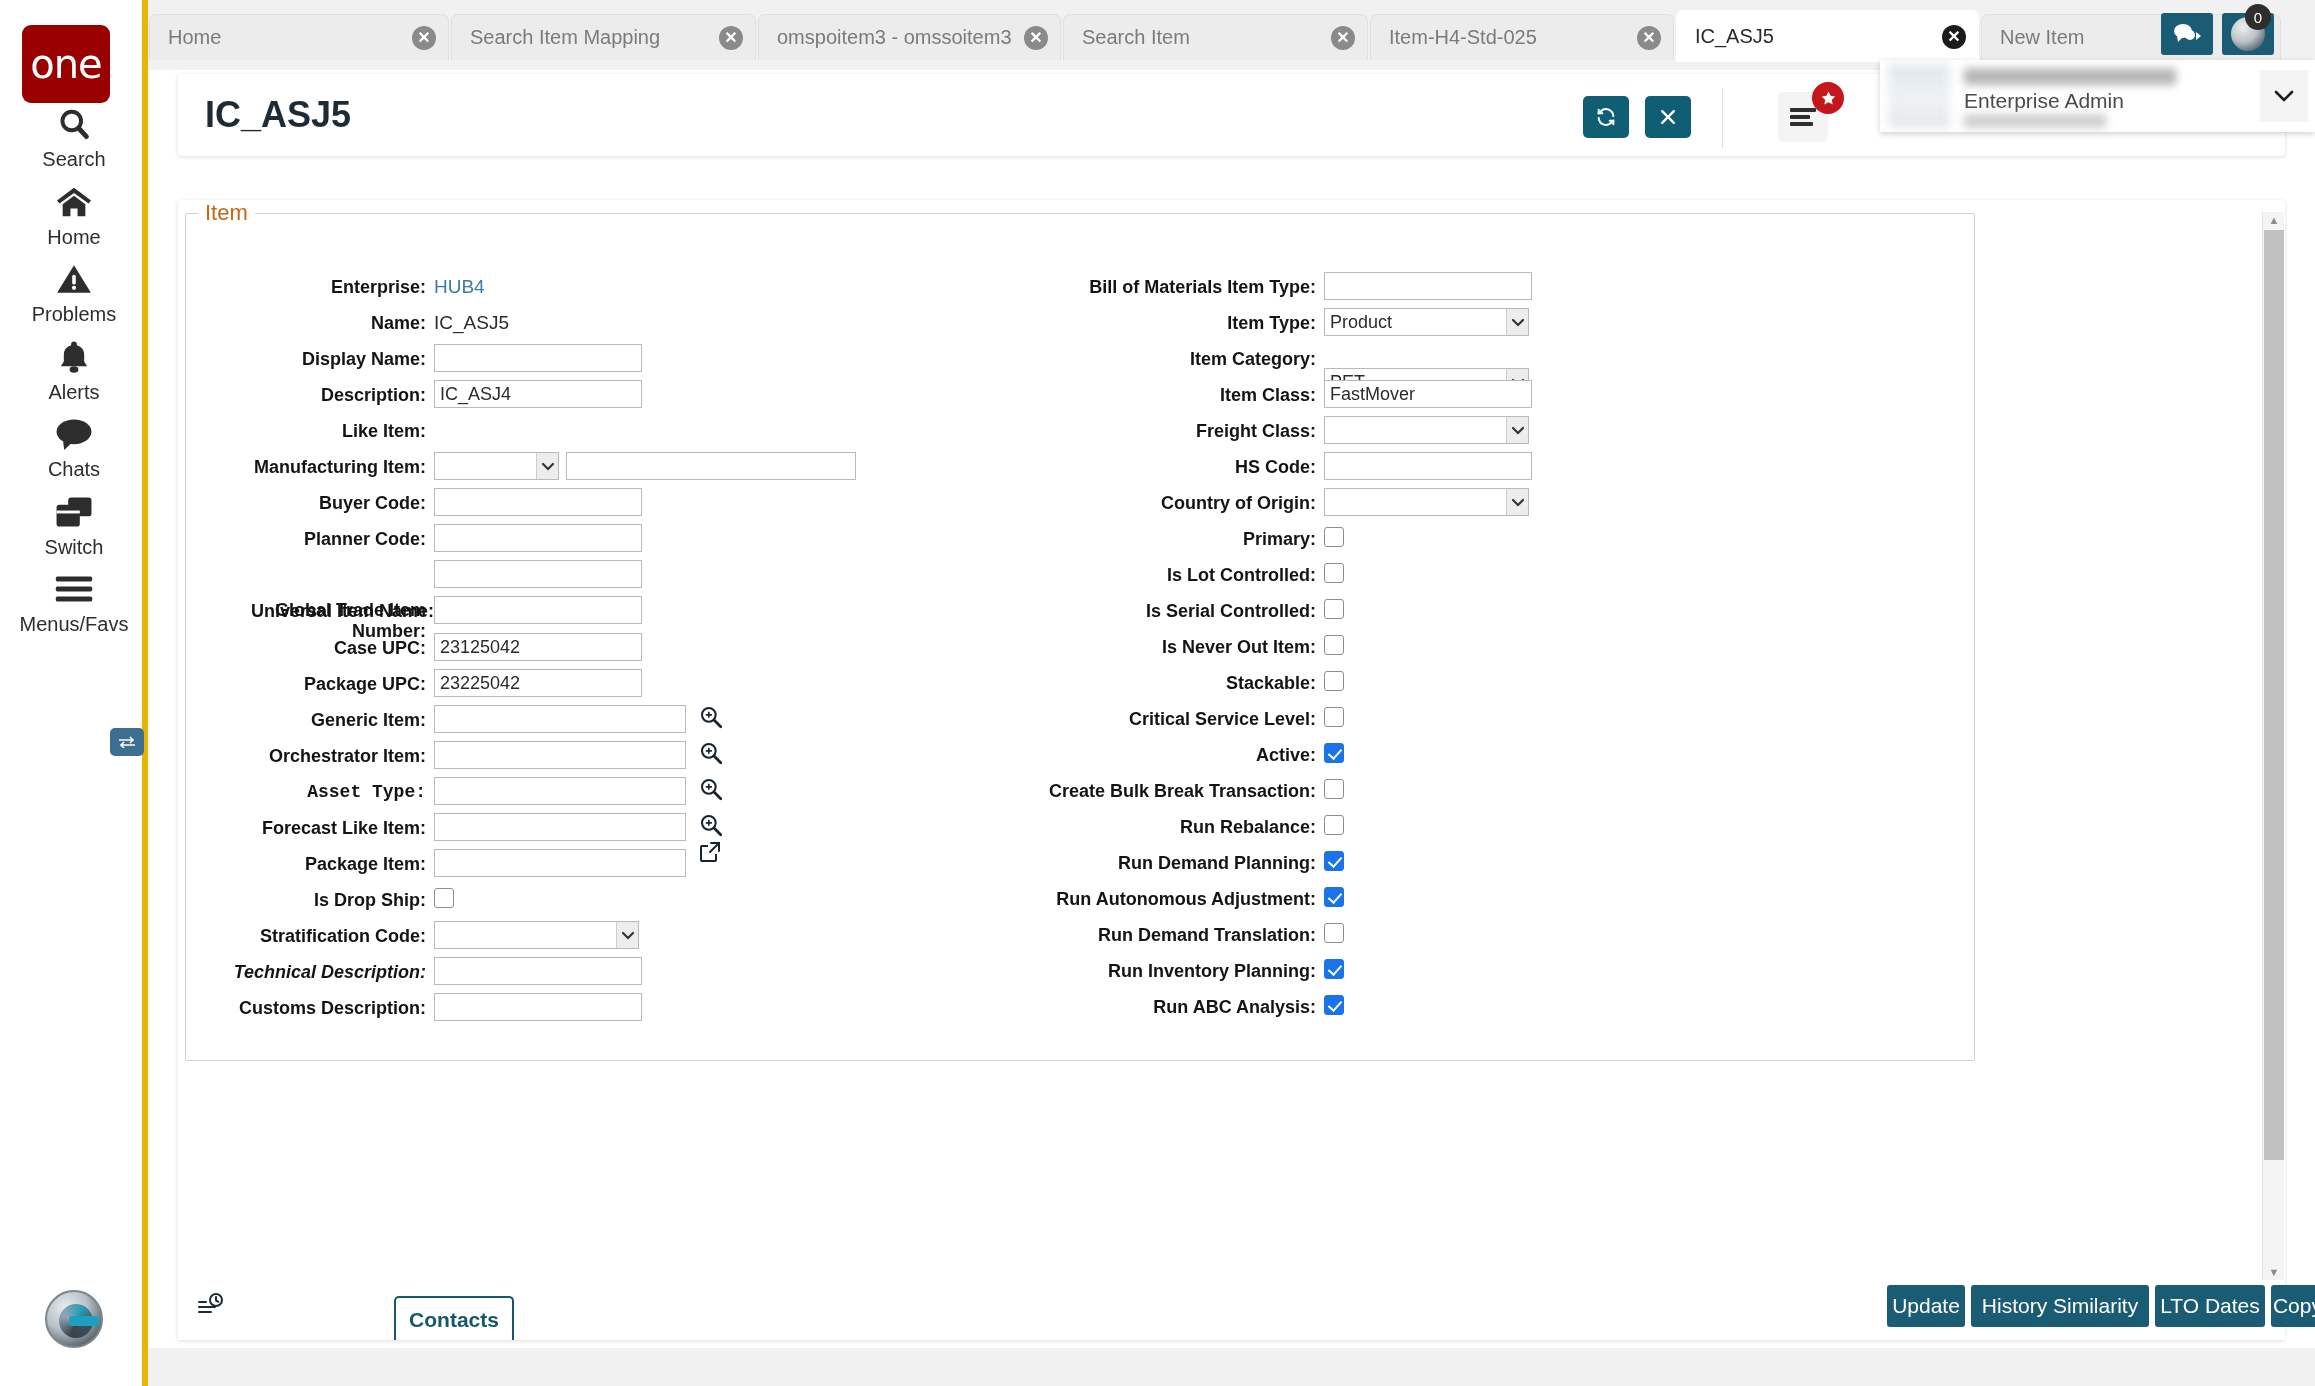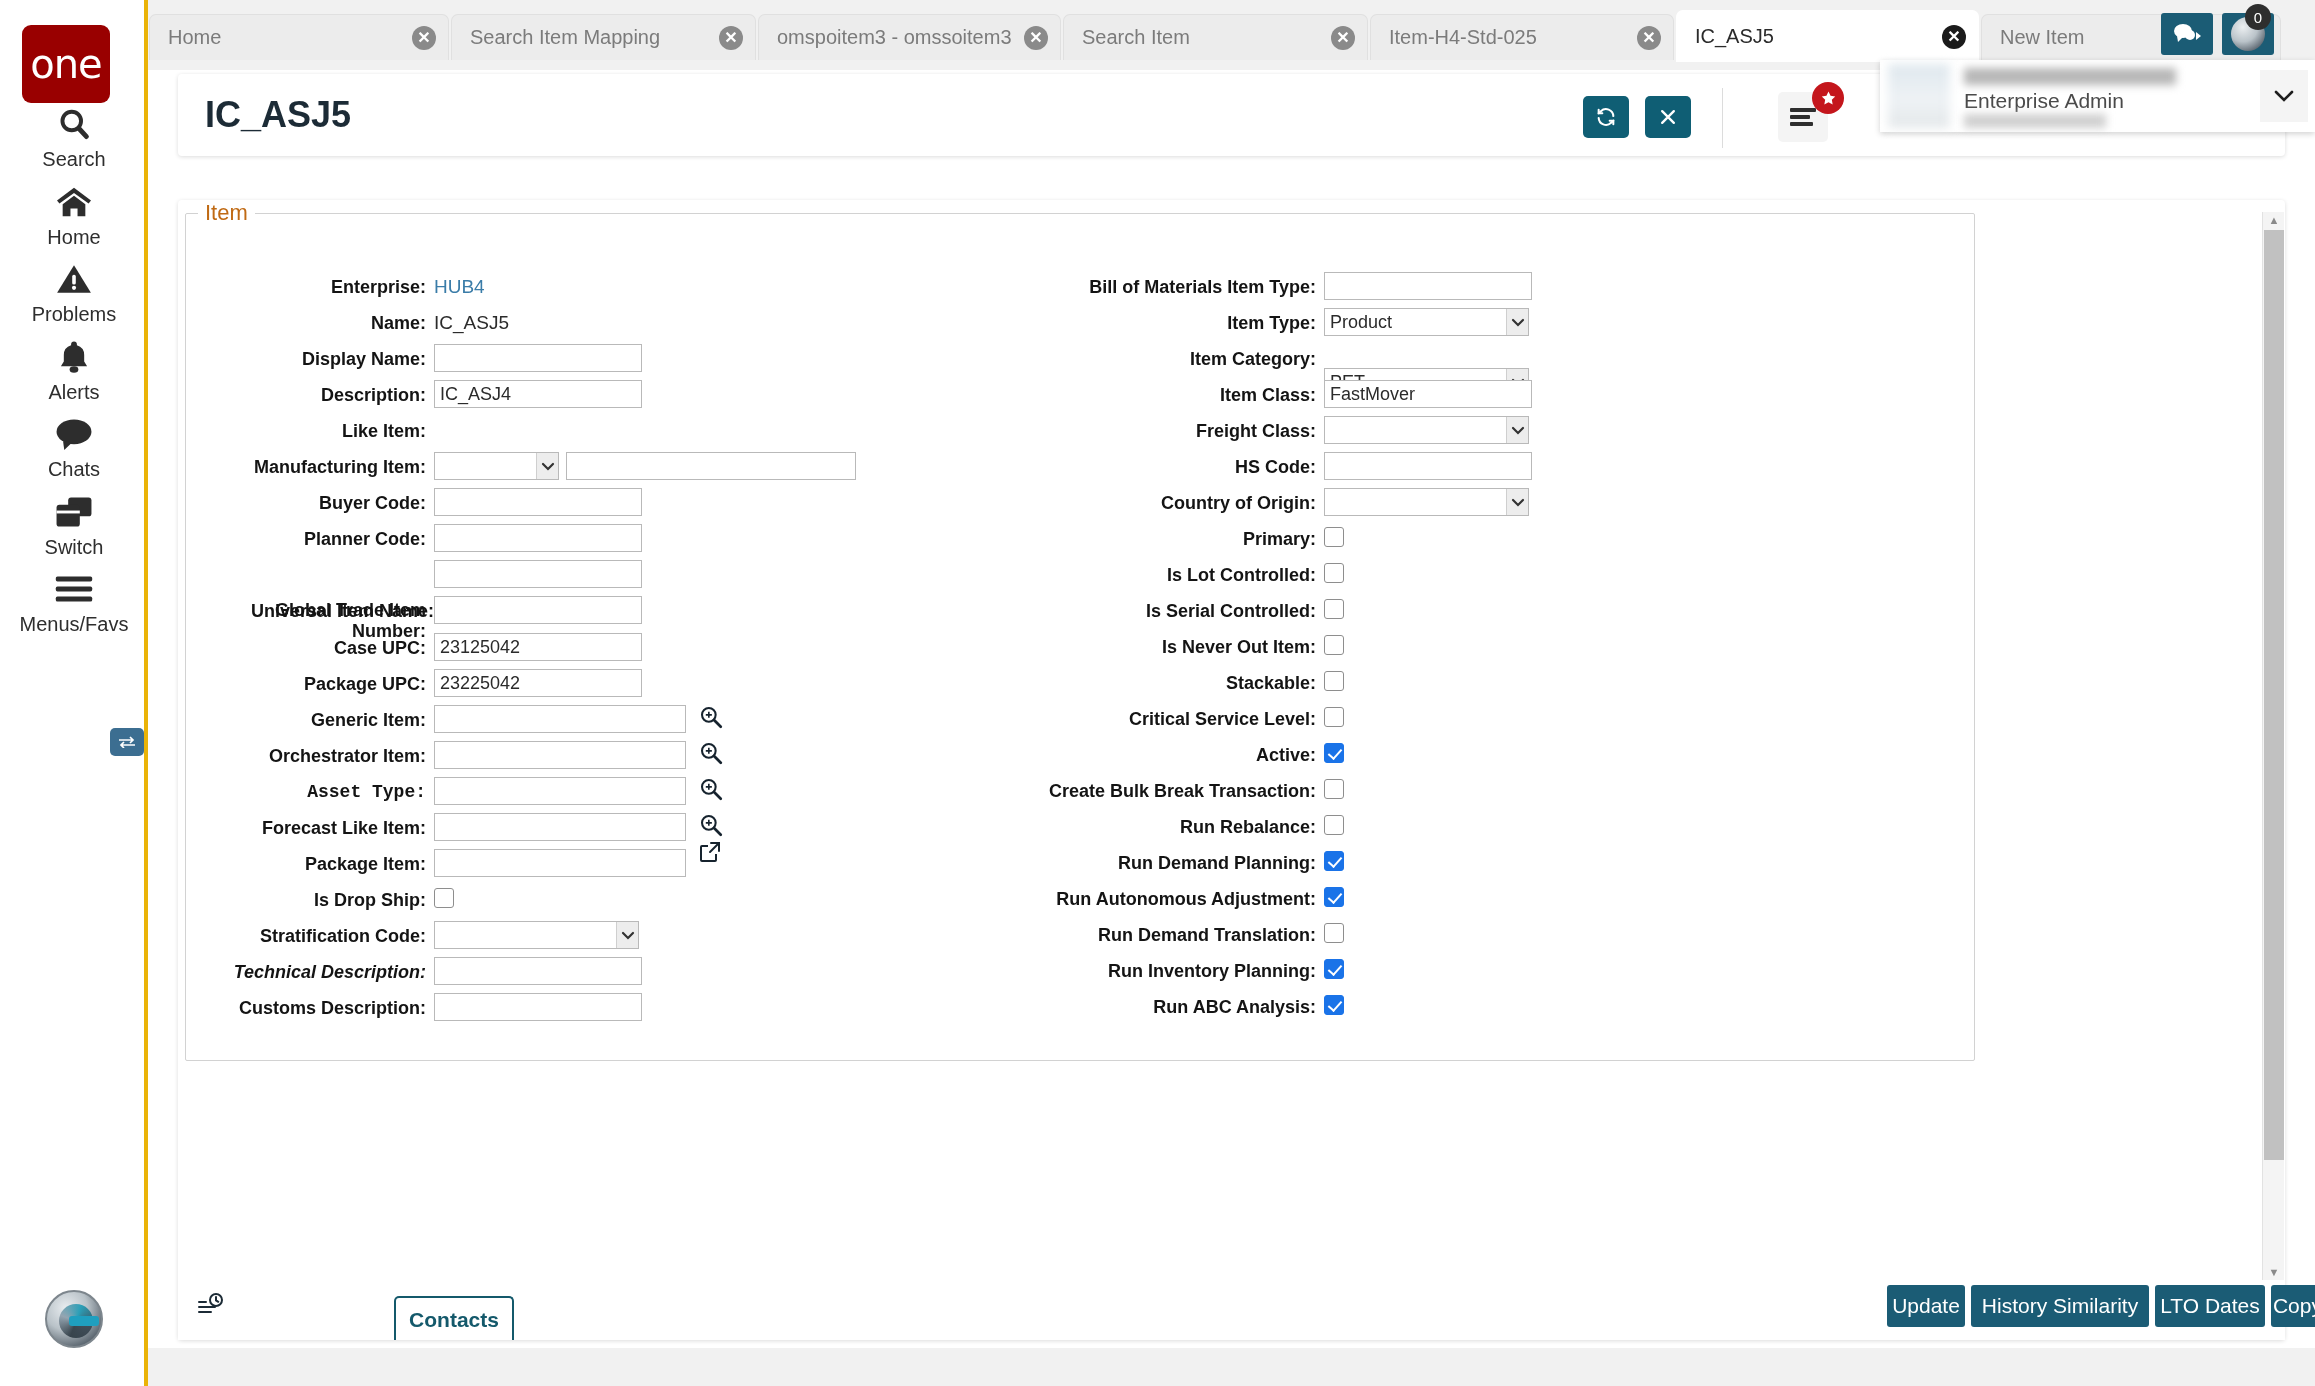--- a/index.html
+++ b/index.html
@@ -9,21 +9,21 @@
     overflow: hidden;
     background: #ffffff;
     font-family: "Liberation Sans", sans-serif;
   }
 
   
   #sidebar {
     position: absolute; left: 0; top: 0;
     width: 148px; height: 1386px;
     background: #ffffff;
-    border-right: 4px solid #eab308;
+    border-right: 6px solid #eab308;
     z-index: 40;
   }
   #brand-logo {
     position: absolute; left: 22px; top: 25px;
     width: 88px; height: 78px;
     background: #990000;
     border-radius: 9px;
     display: flex; align-items: center; justify-content: center;
   }
   #brand-logo .logotext {

